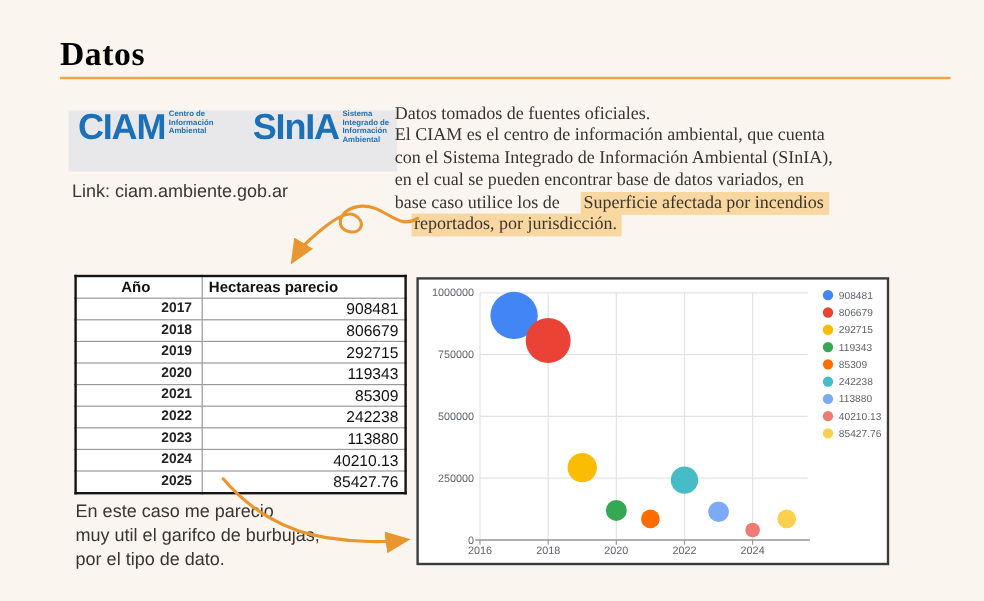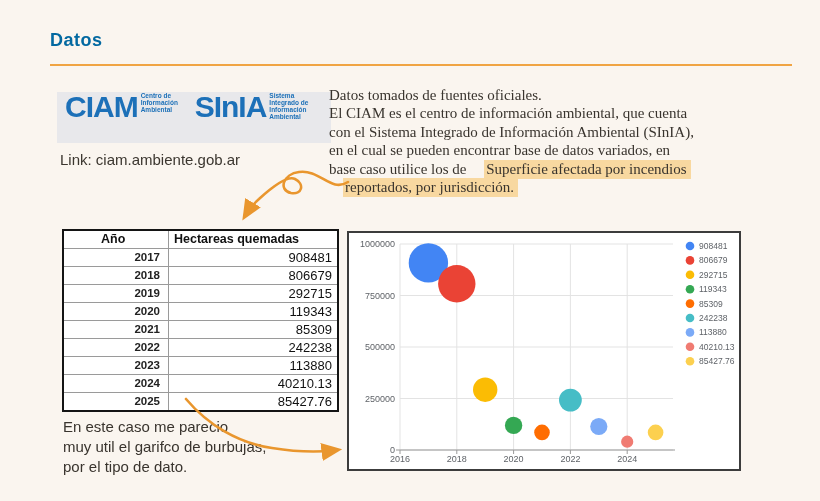--- a/index.html
+++ b/index.html
@@ -1,25 +1,25 @@
 <!DOCTYPE html>
 <html><head>
 <meta charset="utf-8">
 <style>
   html,body{margin:0;padding:0;}
   body{font-family:"Liberation Sans",sans-serif;}
   .page{position:absolute;left:0;top:0;width:820px;height:501px;background:#FAF5EF;overflow:hidden;}
 
-  .title{position:absolute;left:50px;top:30px;margin:0;font-size:18px;font-weight:700;color:#0369a1;letter-spacing:0.5px;}
+  .title{position:absolute;left:50px;top:30px;margin:0;font-size:28px;font-weight:700;color:#000000;letter-spacing:0.5px;font-family:Liberation Serif, serif;}
   .rule{position:absolute;left:50px;top:64px;width:742px;height:2px;background:#F0A443;}
 
   .logo{position:absolute;left:57px;top:92px;width:274px;height:51px;background:#E8E8EB;display:flex;align-items:flex-start;}
   .logo .big{font-size:30px;font-weight:800;color:#1C70B8;letter-spacing:-1px;line-height:1;}
   .logo .ciam{margin-left:8px;}
-  .logo .sinia{margin-left:14px;}
+  .logo .sinia{margin-left:30px;}
   .logo .cap{width:40px;margin-left:3px;font-size:6.5px;line-height:7px;color:#1C70B8;font-weight:600;}
 
   .link{position:absolute;left:60px;top:151px;font-size:15px;color:#3B362F;text-align:center;}
 
   .para{position:absolute;left:329px;top:86px;width:430px;font-size:15px;line-height:18.4px;color:#39342E;font-family:Liberation Serif, serif;}
   .hl{background:#F8D8A0;padding:1px 4px 2px 2px;margin-left:14px;}
 
   table.data{position:absolute;left:62px;top:229px;border-collapse:collapse;background:#FFFFFF;border:2px solid #141414;}
   table.data th,table.data td{border:1px solid #9A9A9A;font-size:12.5px;color:#111;padding:1px 5px;height:14.5px;}
   table.data th{font-weight:600;text-align:left;}
@@ -56,21 +56,21 @@
     <div>con el Sistema Integrado de Información Ambiental (SInIA),</div>
     <div>en el cual se pueden encontrar base de datos variados, en</div>
     <div><span>base caso utilice los de </span><span class="hl">Superficie afectada por incendios</span></div>
     <div><span class="hl">reportados, por jurisdicción.</span></div>
   </div>
 
   <table class="data">
     <thead>
         <tr>
           <th style="width: 62px; padding-left: 37px;">Año</th>
-          <th style="width: 158px;">Hectareas quemadas</th>
+          <th style="width: 158px;">Hectareas parecio</th>
         </tr>
       </thead>
     <tbody>
         <tr>
           <td class="year">2017</td>
           <td class="val">908481</td>
         </tr>
         <tr>
           <td class="year">2018</td>
           <td class="val">806679</td>

